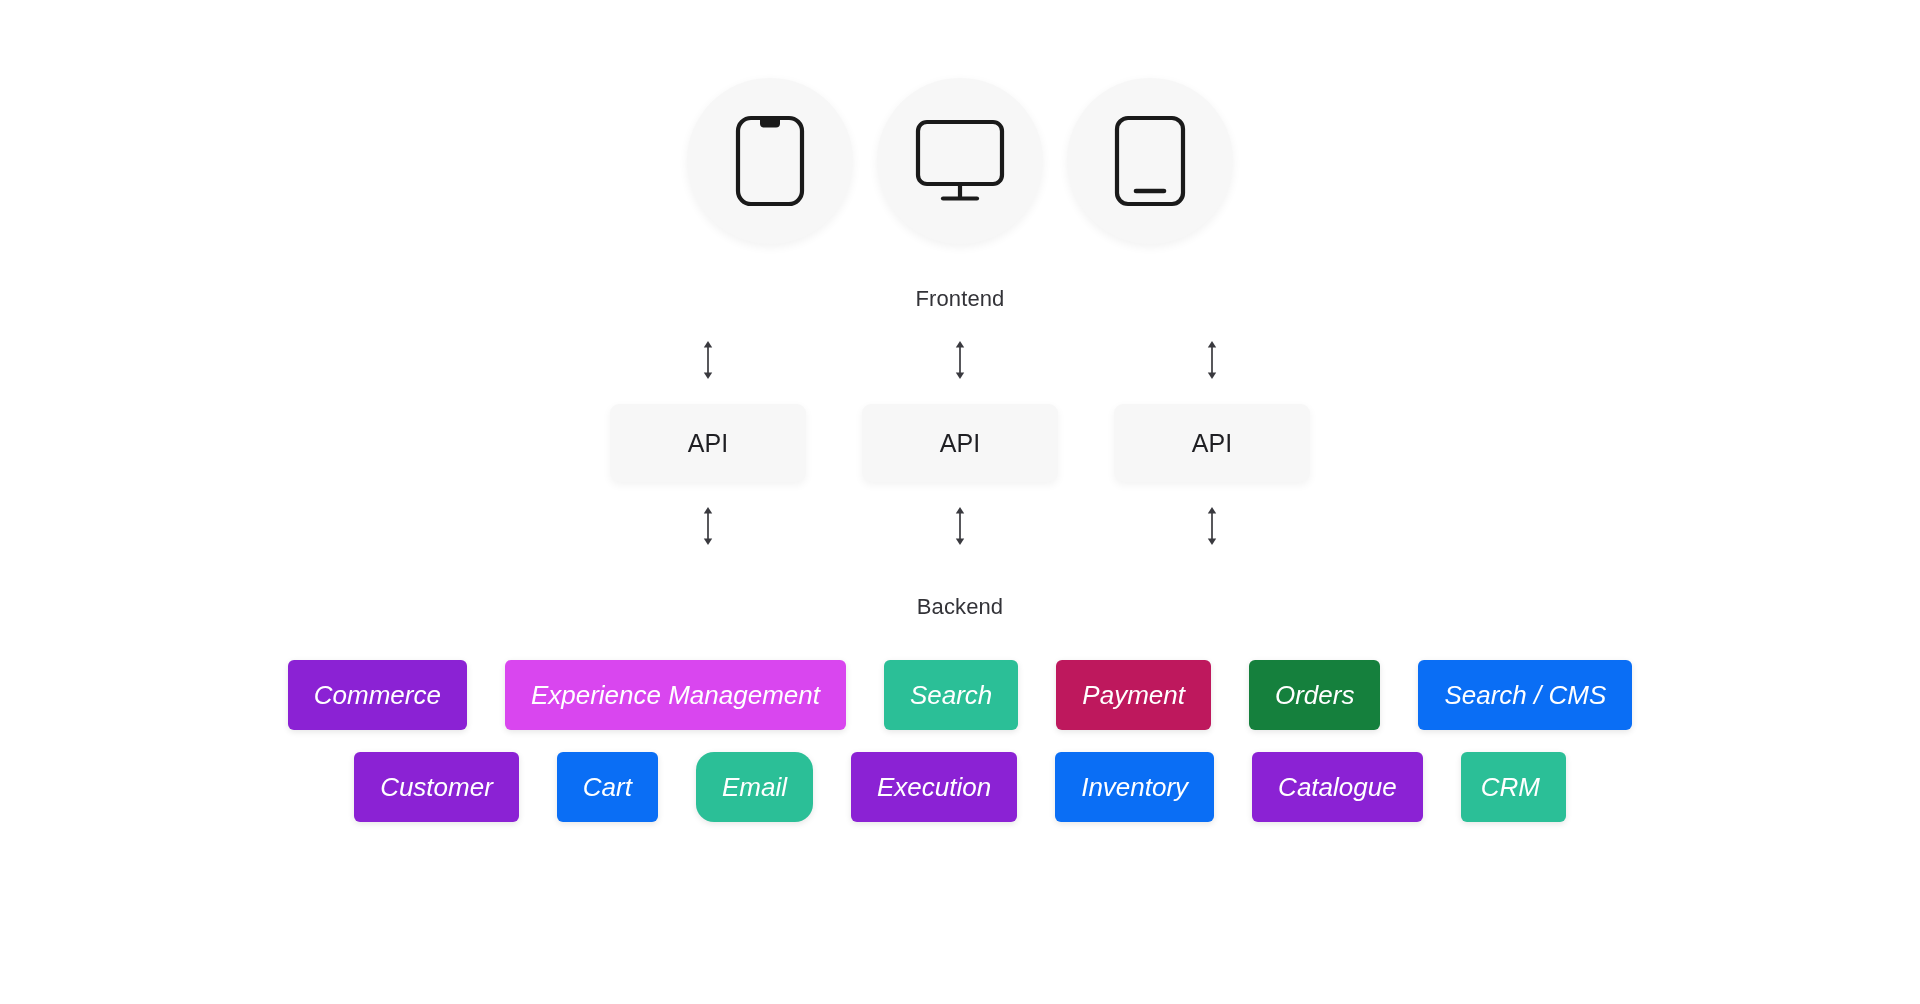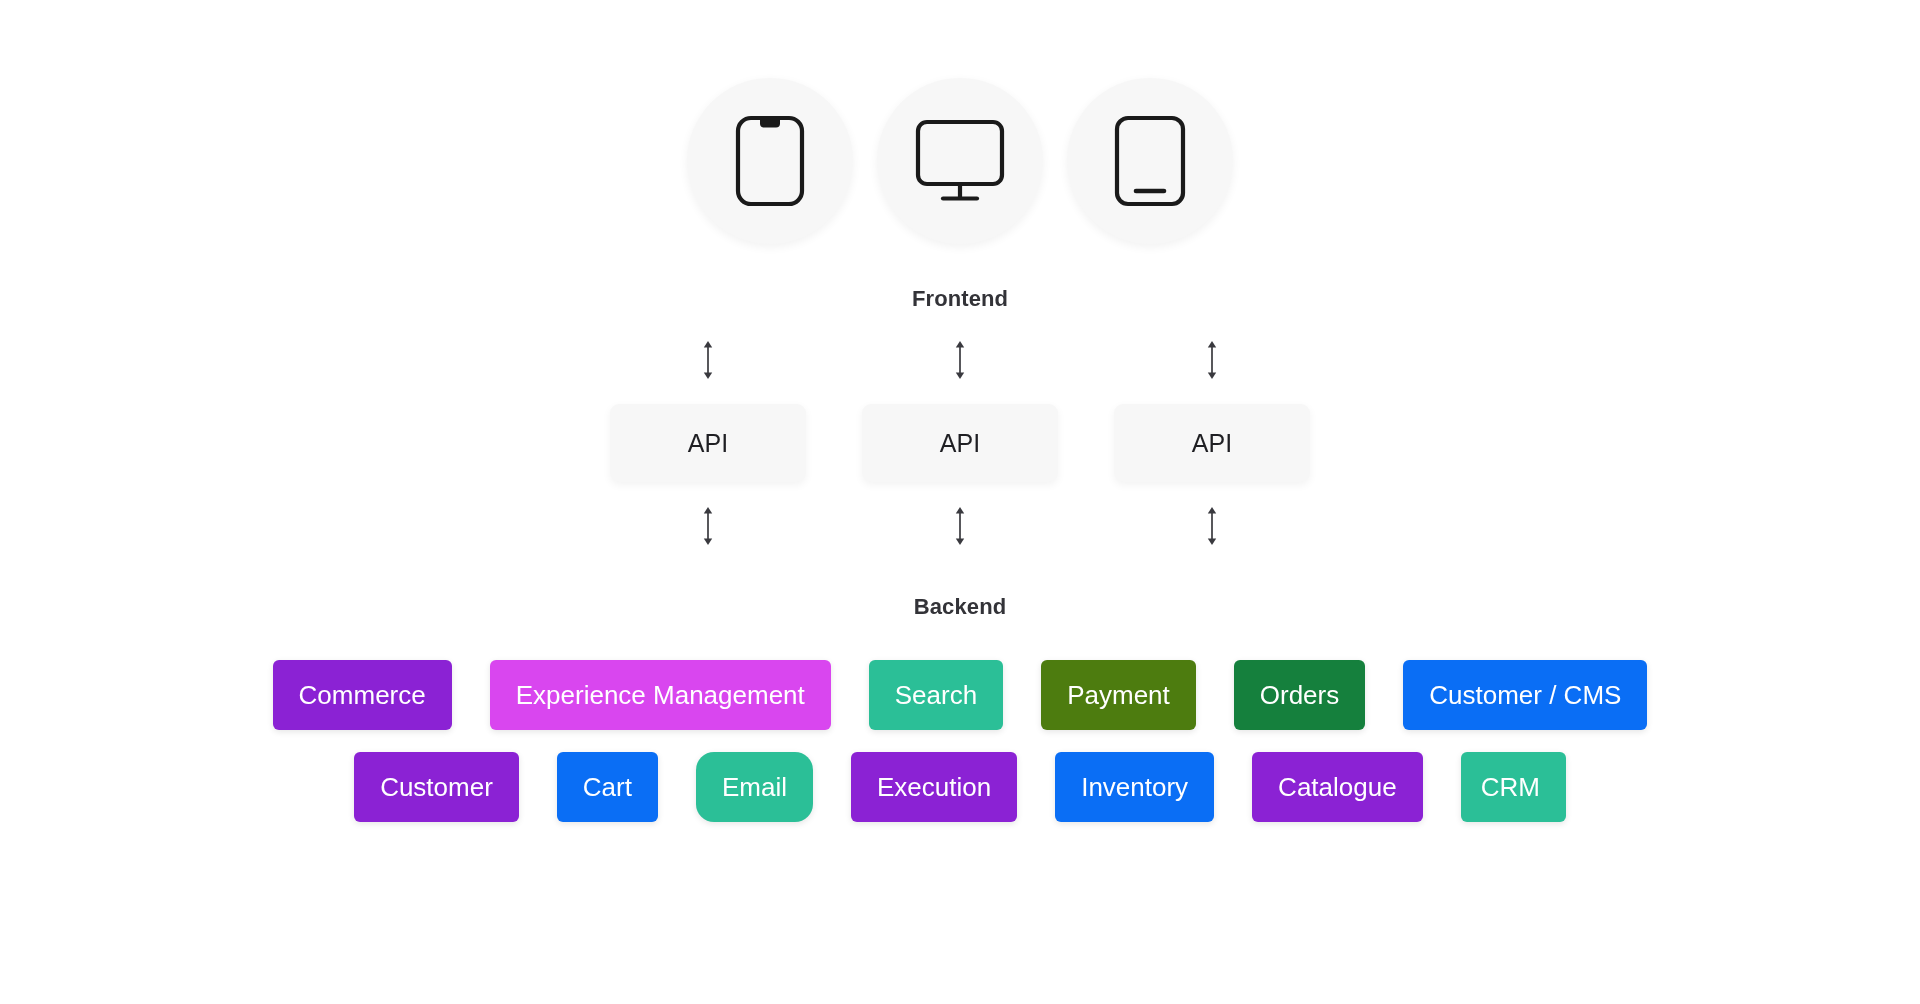--- a/index.html
+++ b/index.html
@@ -43,21 +43,21 @@
     justify-content: center;
     box-shadow: 0 3px 10px rgba(0,0,0,0.055);
   }
   .device-circle svg {
     display: block;
   }
 
   
   .section-label {
     font-size: 22px;
-    font-weight: bold;
+    font-weight: normal;
     color: #333338;
     letter-spacing: 0.1px;
   }
   .label-frontend { margin-top: 42px; }
   .label-backend  { margin-top: 0; }
 
   
   .col3 {
     width: 700px;
     display: flex;
@@ -100,20 +100,21 @@
     flex-direction: column;
     align-items: center;
     gap: 22px;
     width: 100%;
   }
   .tag-row {
     display: flex;
     justify-content: center;
     align-items: center;
     gap: 38px;
+    font-style: italic;
   }
   .tag {
     height: 70px;
     padding: 0 26px;
     border-radius: 6px;
     display: flex;
     align-items: center;
     justify-content: center;
     color: #ffffff;
     font-size: 26px;
@@ -218,23 +219,23 @@
   <div class="backend-gap"></div>
 
   <div class="section-label label-backend">Backend</div>
 
   <div class="tag-rows">
 
     <div class="tag-row">
       <div class="tag" style="background: rgb(139, 34, 212);">Commerce</div>
       <div class="tag" style="background: #d946ef;">Experience Management</div>
       <div class="tag" style="background: rgb(43, 191, 151);">Search</div>
-      <div class="tag" style="background: #4d7c0f;">Payment</div>
+      <div class="tag" style="background: #be185d;">Payment</div>
       <div class="tag" style="background: #15803d;">Orders</div>
-      <div class="tag" style="background: rgb(10, 110, 245);">Customer / CMS</div>
+      <div class="tag" style="background: rgb(10, 110, 245);">Search / CMS</div>
     </div>
 
     <div class="tag-row">
       <div class="tag" style="background: rgb(139, 34, 212);">Customer</div>
       <div class="tag" style="background: rgb(10, 110, 245);">Cart</div>
       <div class="tag" style="background: rgb(43, 191, 151); border-radius: 18px;">Email</div>
       <div class="tag" style="background: rgb(139, 34, 212);">Execution</div>
       <div class="tag" style="background: rgb(10, 110, 245);">Inventory</div>
       <div class="tag" style="background: rgb(139, 34, 212);">Catalogue</div>
       <div class="tag" style="background: rgb(43, 191, 151); padding-left: 20px;">CRM</div>

